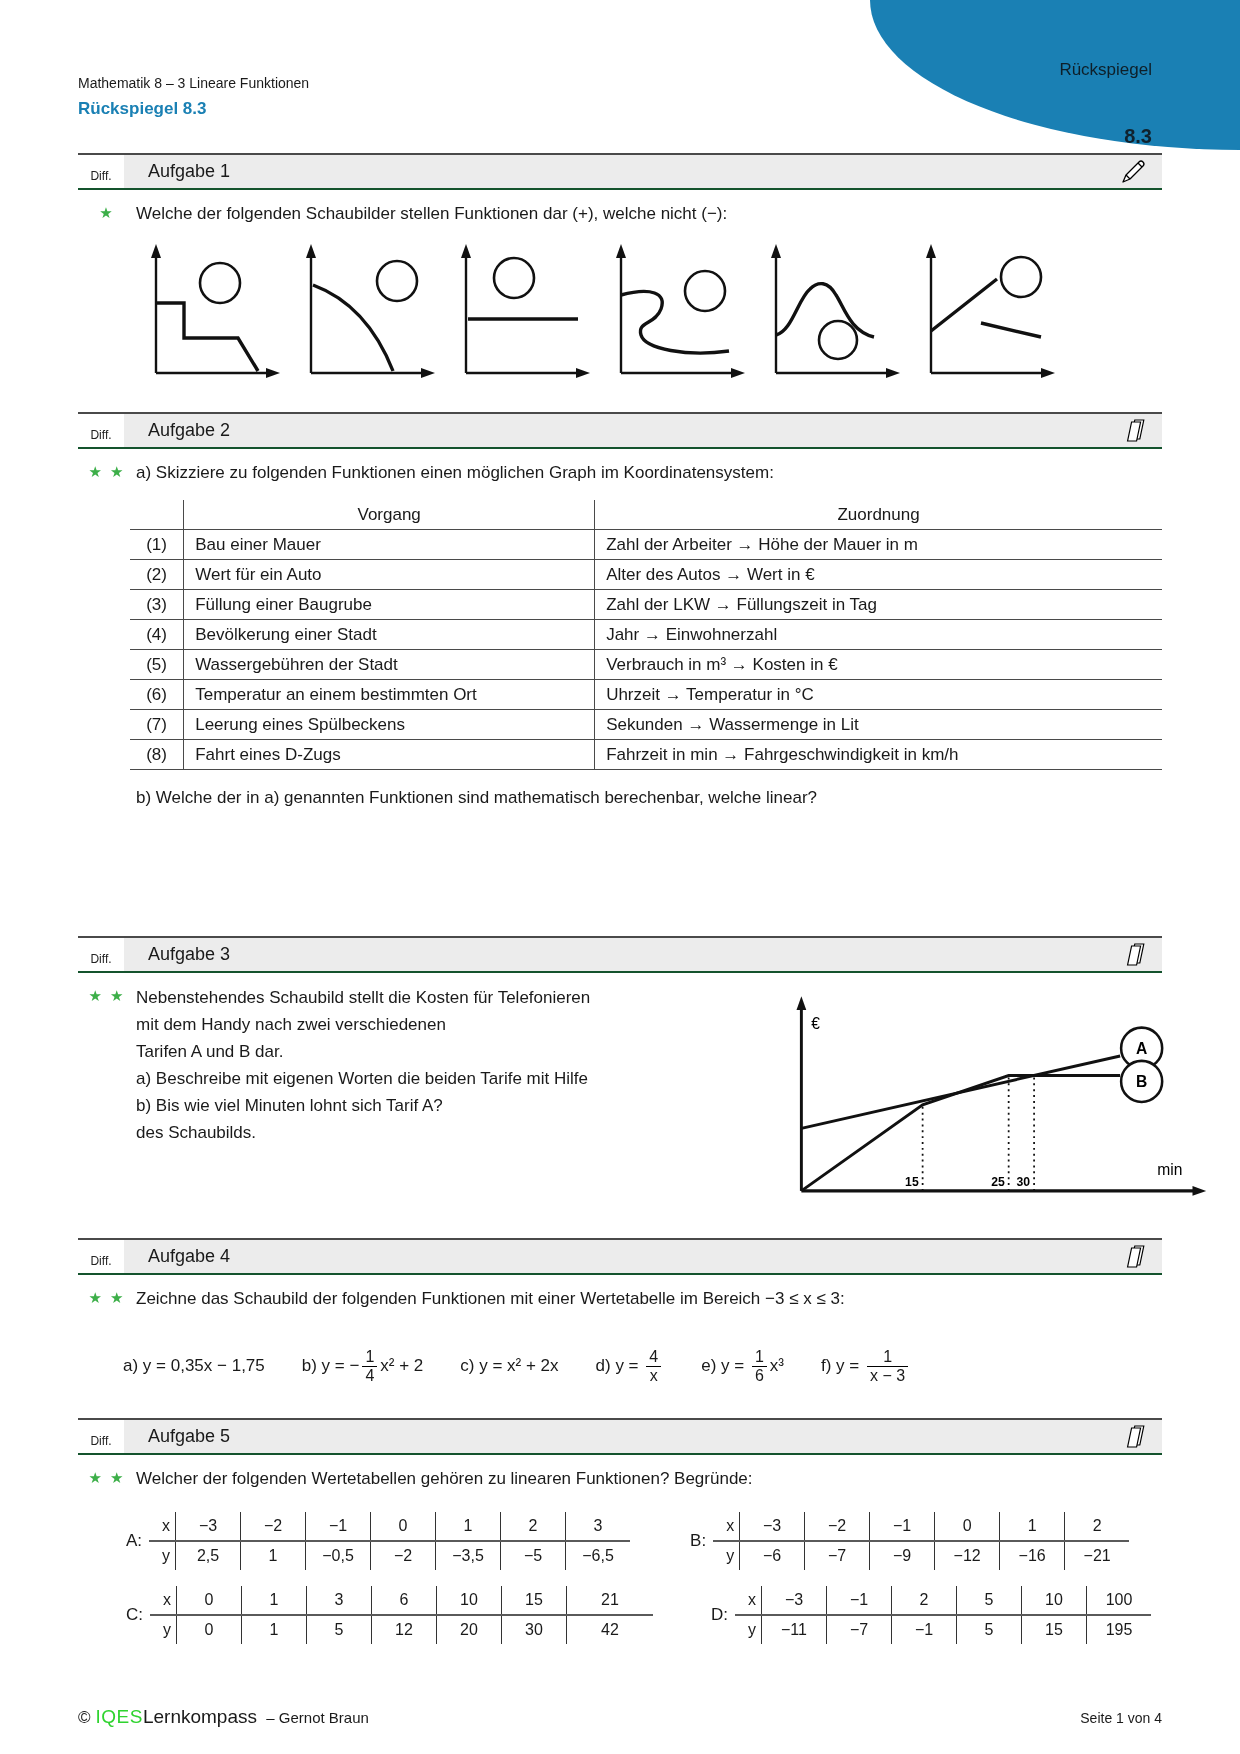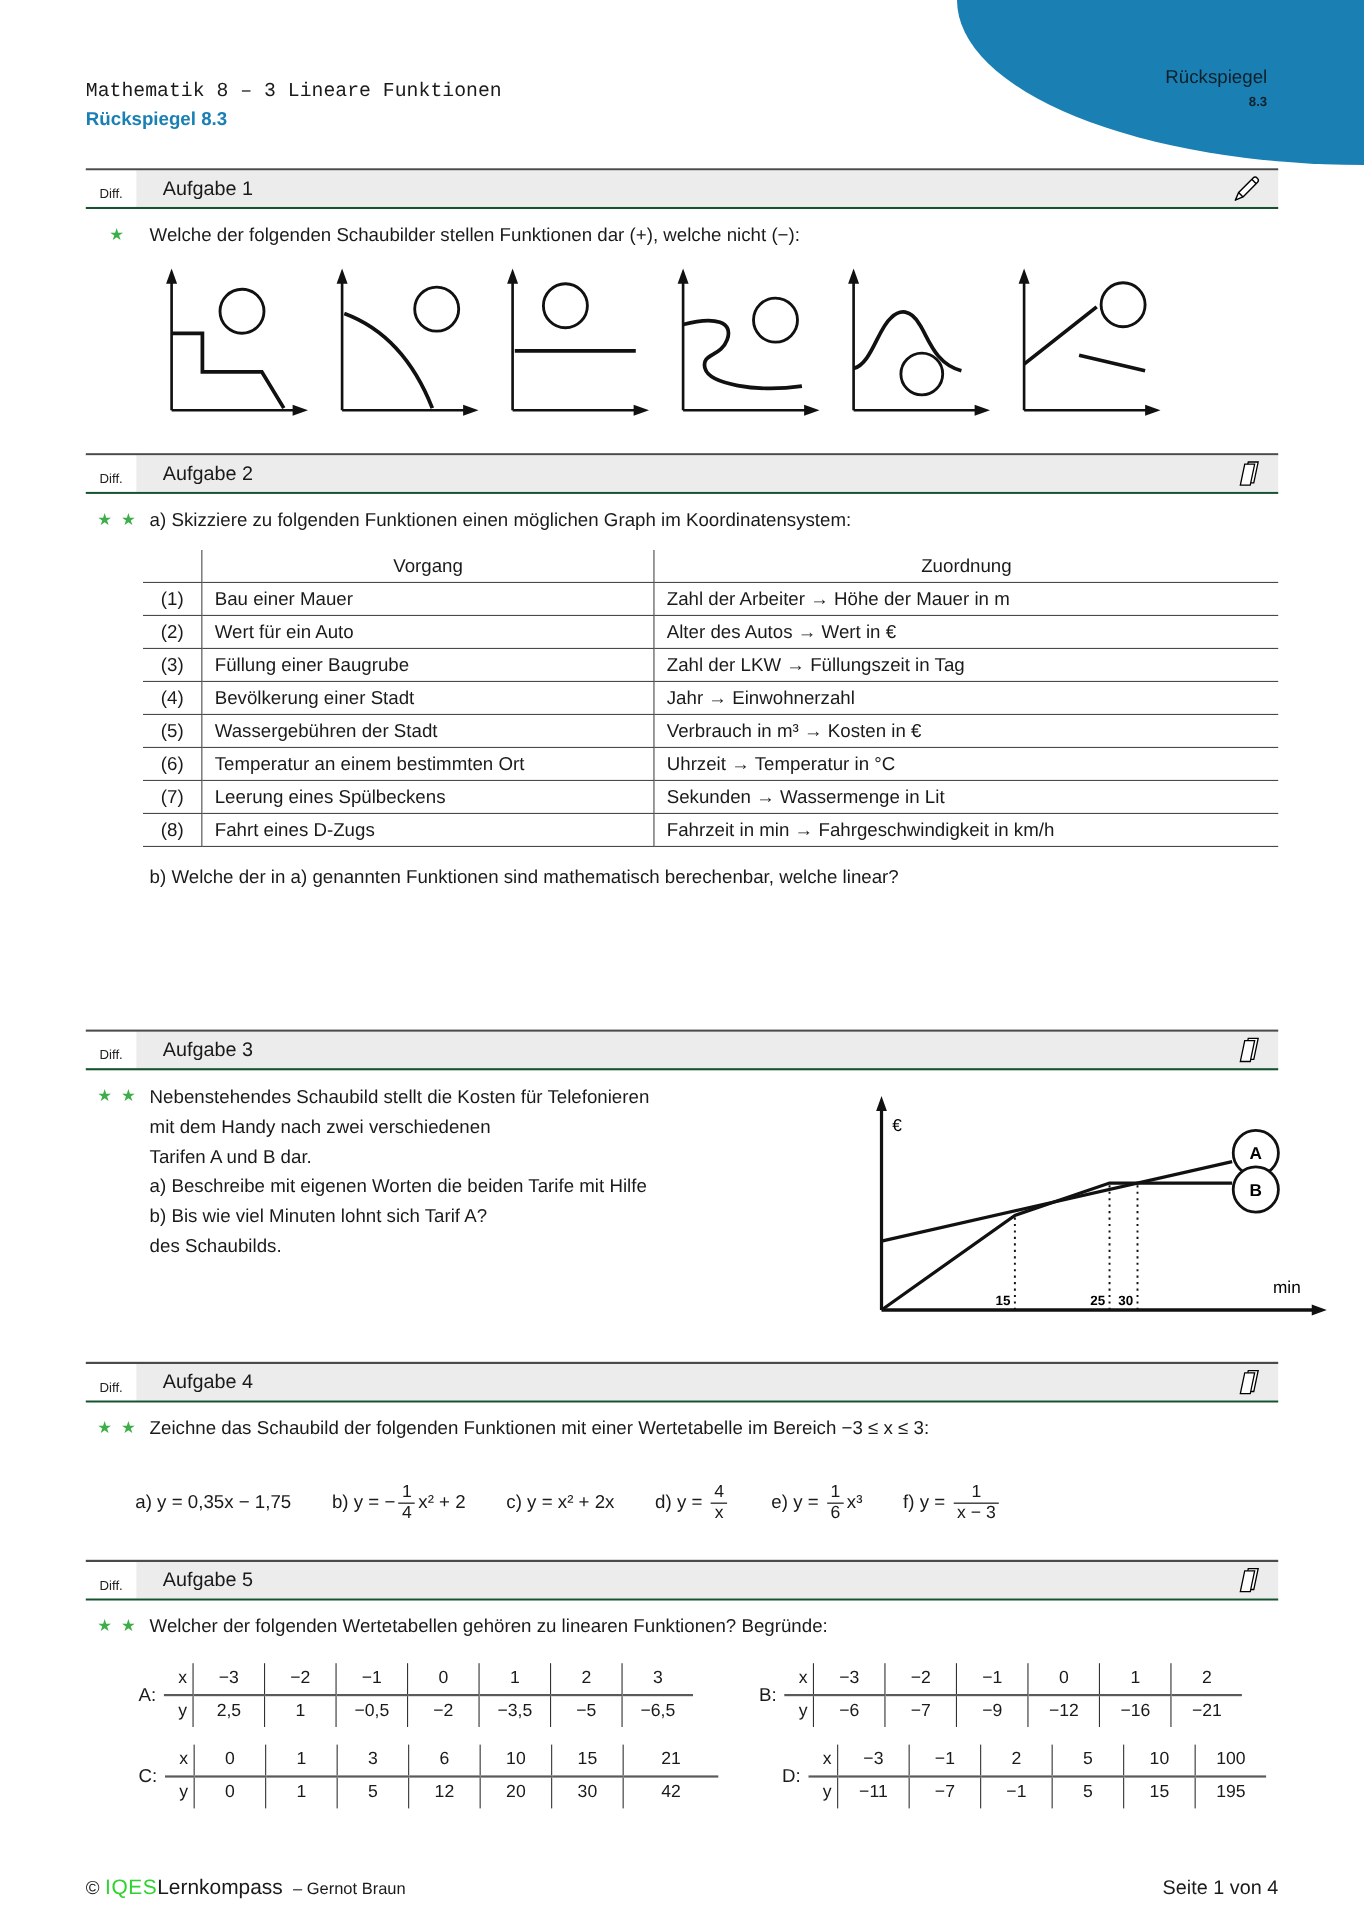--- a/index.html
+++ b/index.html
@@ -5,25 +5,25 @@
   html,body{margin:0;padding:0;}
   body{background:#fff;font-family:"Liberation Sans","DejaVu Sans",sans-serif;color:#1a1a1a;}
   .page{position:relative;width:1240px;height:1754px;background:#fff;overflow:hidden;}
   .content{margin:0 78px;}
 
   
   .corner{position:absolute;top:0;right:0;width:370px;height:150px;background:#1a80b4;
           border-bottom-left-radius:100% 100%;z-index:1;}
   .corner-inner{padding:58px 88px 0 0;text-align:right;line-height:23px;color:#10222e;}
   .corner-title{font-size:17px;color:#0e1f29;}
-  .corner-number{font-size:12px;font-weight:bold;}
+  .corner-number{font-size:20px;font-weight:bold;margin-top:44px;}
 
   
   .pagehead{padding-top:70px;line-height:26px;}
-  .course{font-size:18px;font-family:Liberation Mono, monospace;}
+  .course{font-size:14px;}
   .subtitle{font-size:17px;font-weight:bold;color:#1a80b4;}
 
   
   .task-bar{display:flex;border-top:2px solid #4a4a4a;border-bottom:2px solid #14532d;height:33px;}
   .diff{width:46px;background:#fff;font-size:12px;display:flex;align-items:flex-end;justify-content:center;padding-bottom:5px;color:#222;}
   .bar-main{flex:1;background:#ececec;display:flex;align-items:center;justify-content:space-between;padding:0 14px 0 24px;}
   .bar-title{font-size:18px;}
   .bar-icon svg{display:block;}
 
   
@@ -65,21 +65,21 @@
   .wt td.lab{border-left:none;min-width:16px;padding:2px 5px;text-align:right;}
   .wt tr.xrow td{border-bottom:2.6px solid #5a5a5a;}
 
   
   .footer{position:absolute;left:78px;right:78px;bottom:26px;display:flex;justify-content:space-between;align-items:baseline;z-index:2;}
   .f-left{font-size:19px;}
   .f-copy{font-size:17px;margin-right:5px;}
   .f-iqes{color:#2fd32f;letter-spacing:0.5px;}
   .f-brand{color:#1a1a1a;}
   .f-author{font-size:15px;margin-left:4px;}
-  .f-page{font-size:18px;}
+  .f-page{font-size:14px;}
 
   .sec{margin-top:0;}
 </style>
 </head>
 <body>
 
 <div class="page">
 
   <div class="corner">
     <div class="corner-inner">

